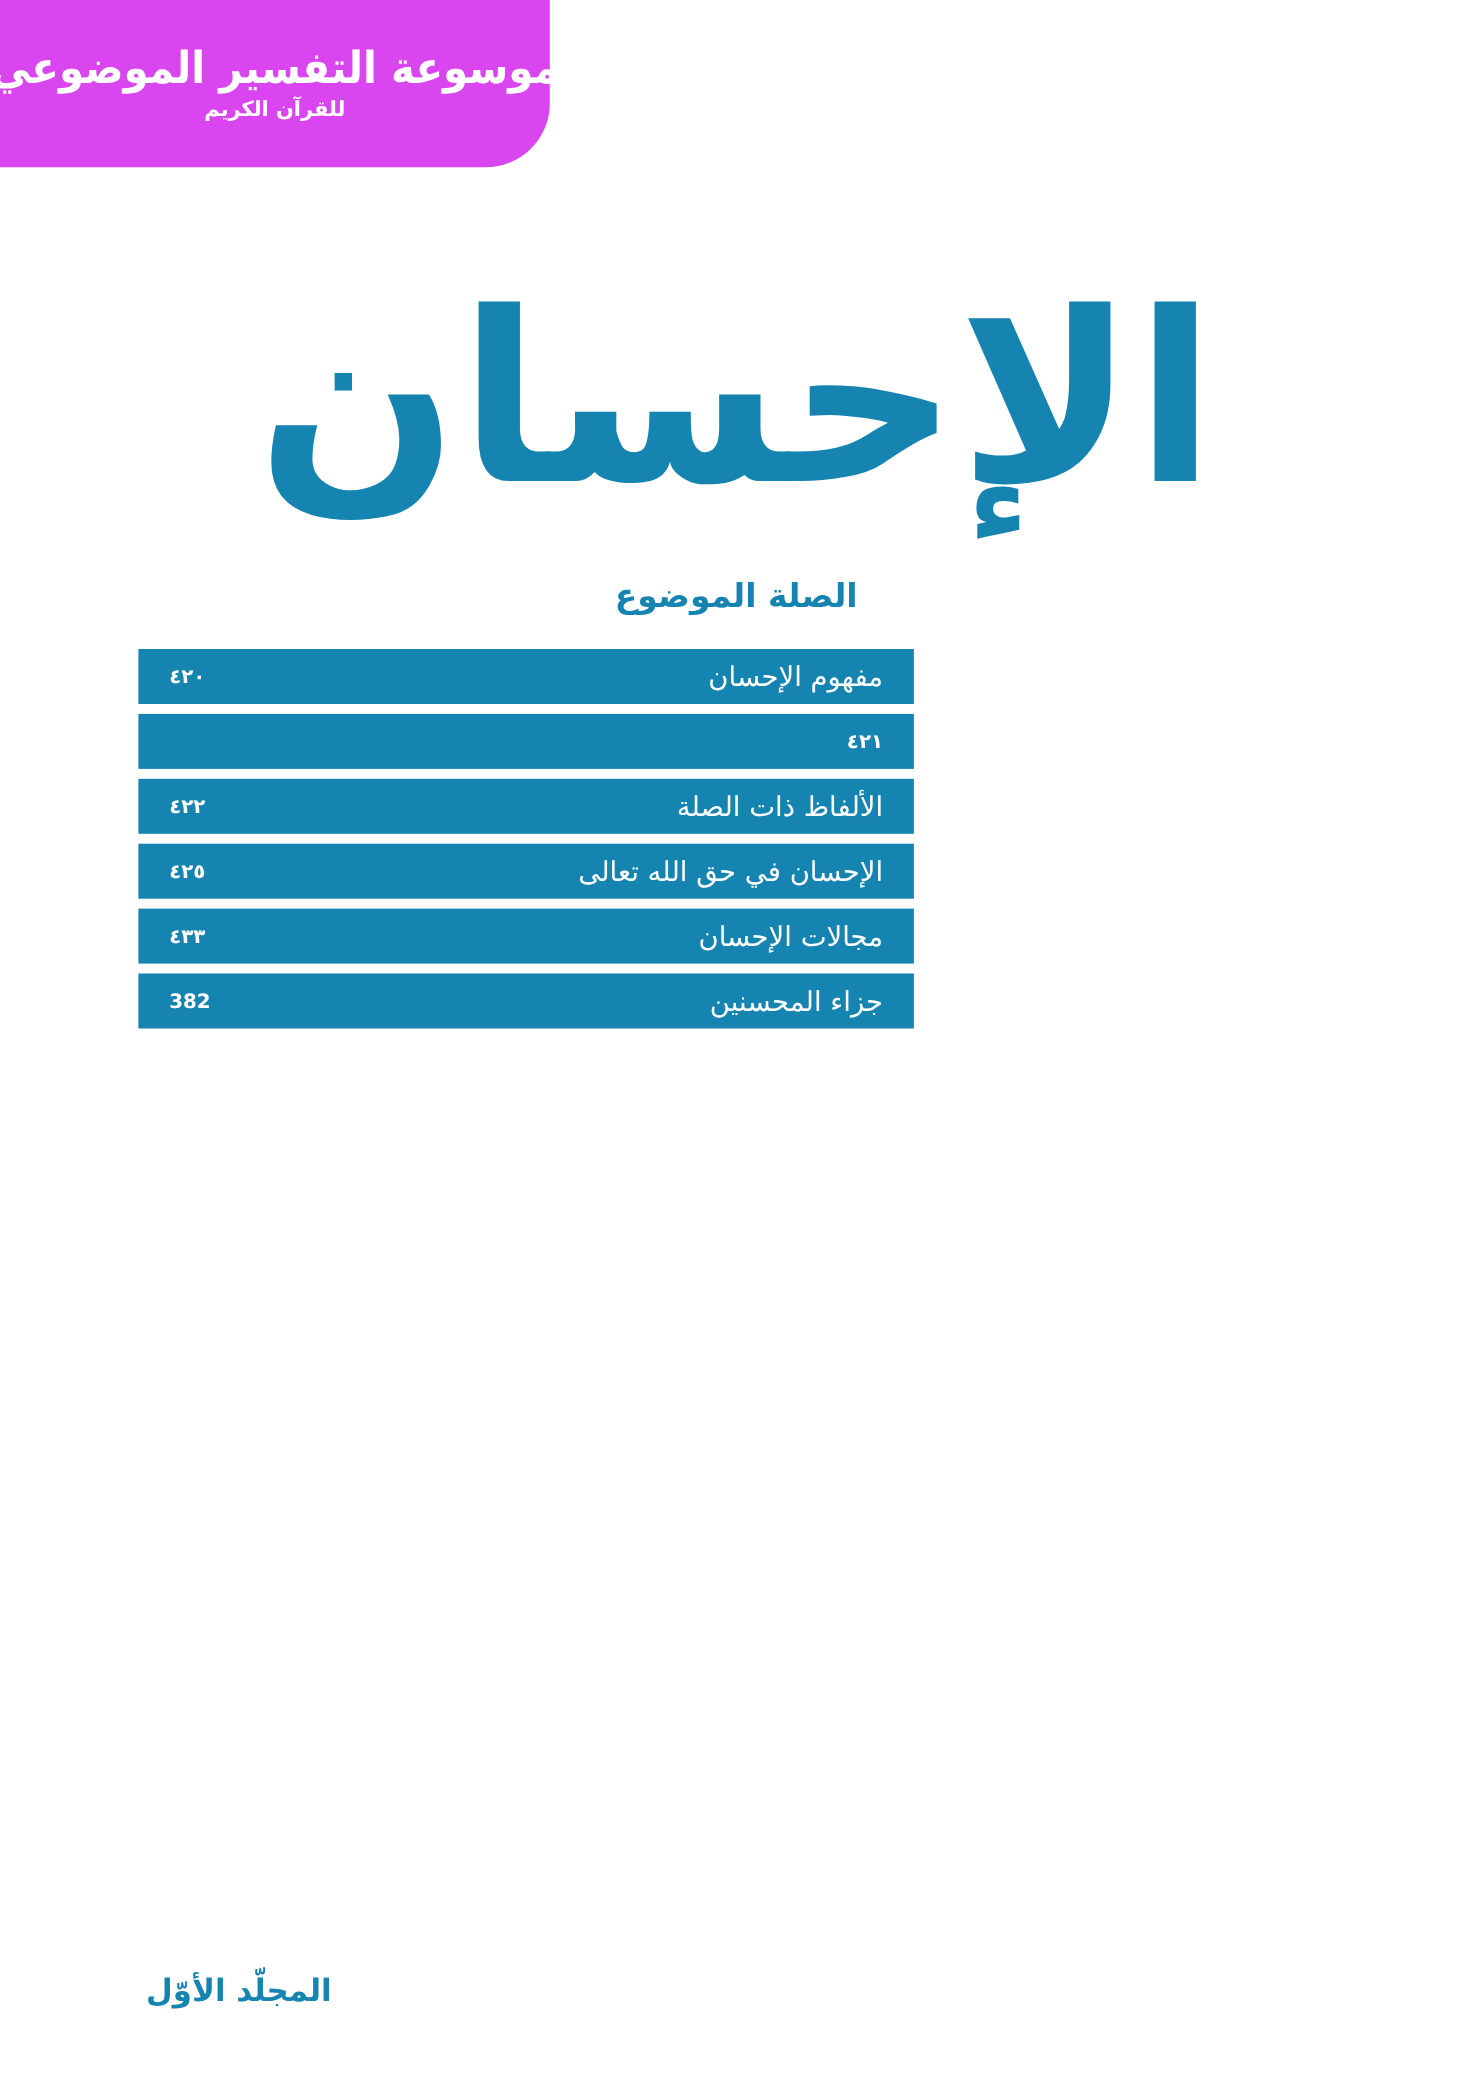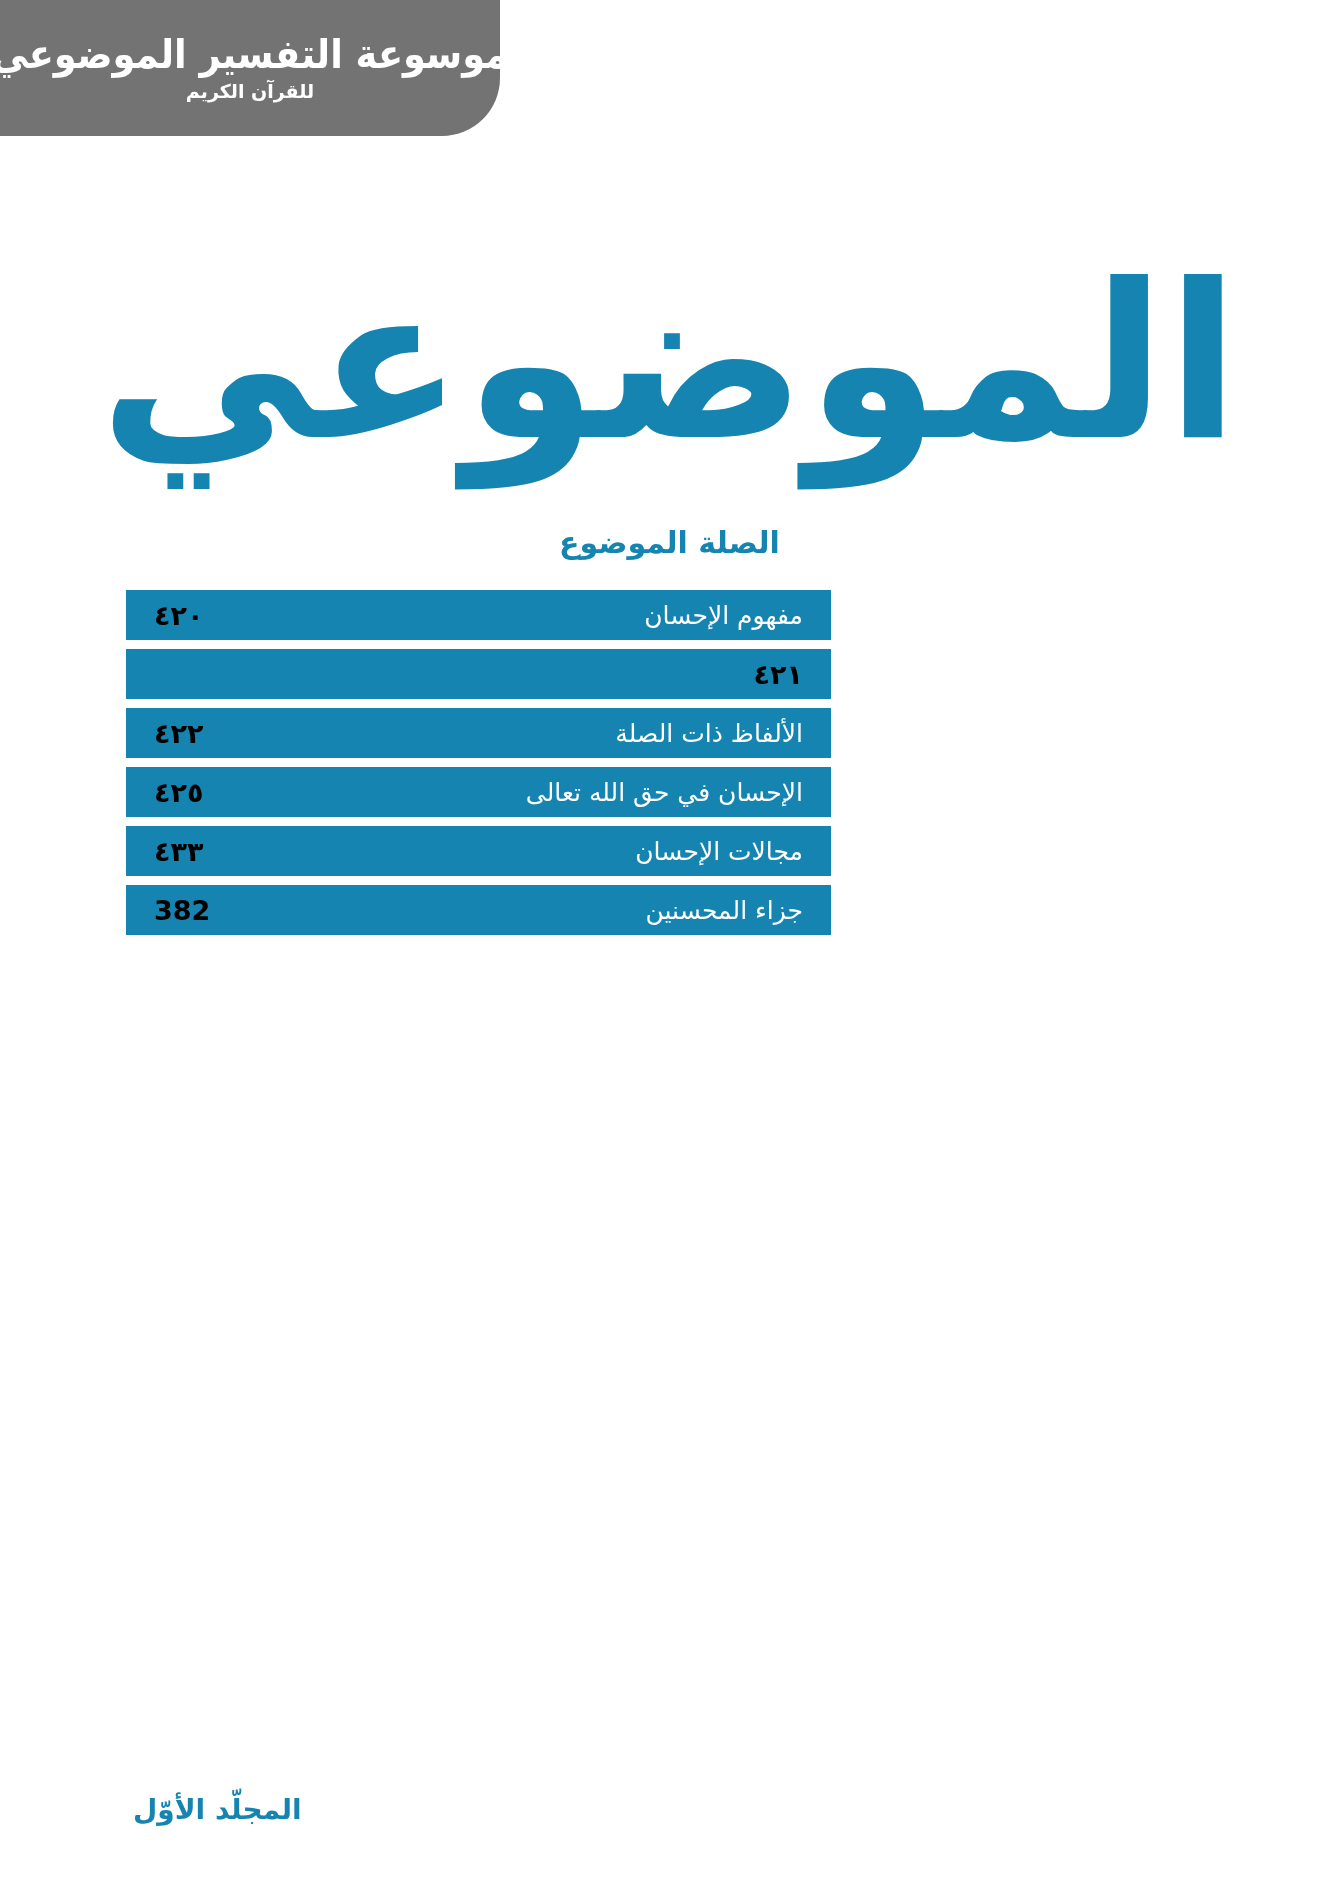--- a/index.html
+++ b/index.html
@@ -14,22 +14,22 @@
     font-family: "Liberation Serif", "DejaVu Serif", serif;
     overflow: hidden;
   }
 
   
   .logo-badge {
     position: absolute;
     top: 0;
     left: 0;
     width: 500px;
-    height: 136px;
-    background: #737373;
+    height: 152px;
+    background: #d946ef;
     border-bottom-right-radius: 58px;
     border-bottom-left-radius: 0;
     display: flex;
     align-items: center;
     justify-content: center;
     flex-direction: column;
   }
   .logo-badge .logo-main {
     color: #ffffff;
     font-size: 40px;
@@ -99,22 +99,22 @@
     box-sizing: border-box;
   }
   .toc-label {
     color: #ffffff;
     font-size: 25px;
     font-weight: normal;
     font-family: "DejaVu Sans", "Liberation Sans", sans-serif;
     white-space: nowrap;
   }
   .toc-page {
-    color: #000000;
-    font-size: 27px;
+    color: #ffffff;
+    font-size: 18px;
     font-weight: bold;
     font-family: "DejaVu Sans", "Liberation Sans", sans-serif;
     direction: rtl;
     white-space: nowrap;
   }
 
   
   .volume-label {
     position: absolute;
     bottom: 64px;
@@ -128,21 +128,21 @@
   }
 </style>
 </head>
 <body>
 
 <div class="logo-badge">
   <div class="logo-main">موسوعة التفسير الموضوعي</div>
   <div class="logo-sub">للقرآن الكريم</div>
 </div>
 
-<div class="chapter-title">الموضوعي</div>
+<div class="chapter-title">الإحسان</div>
 
 <div class="elements-heading">الصلة الموضوع</div>
 
 <div class="toc">
   <div class="toc-row">
     <div class="toc-label">مفهوم الإحسان</div>
     <div class="toc-page">٤٢٠</div>
   </div>
   <div class="toc-row">
     <div class="toc-page">٤٢١</div>

